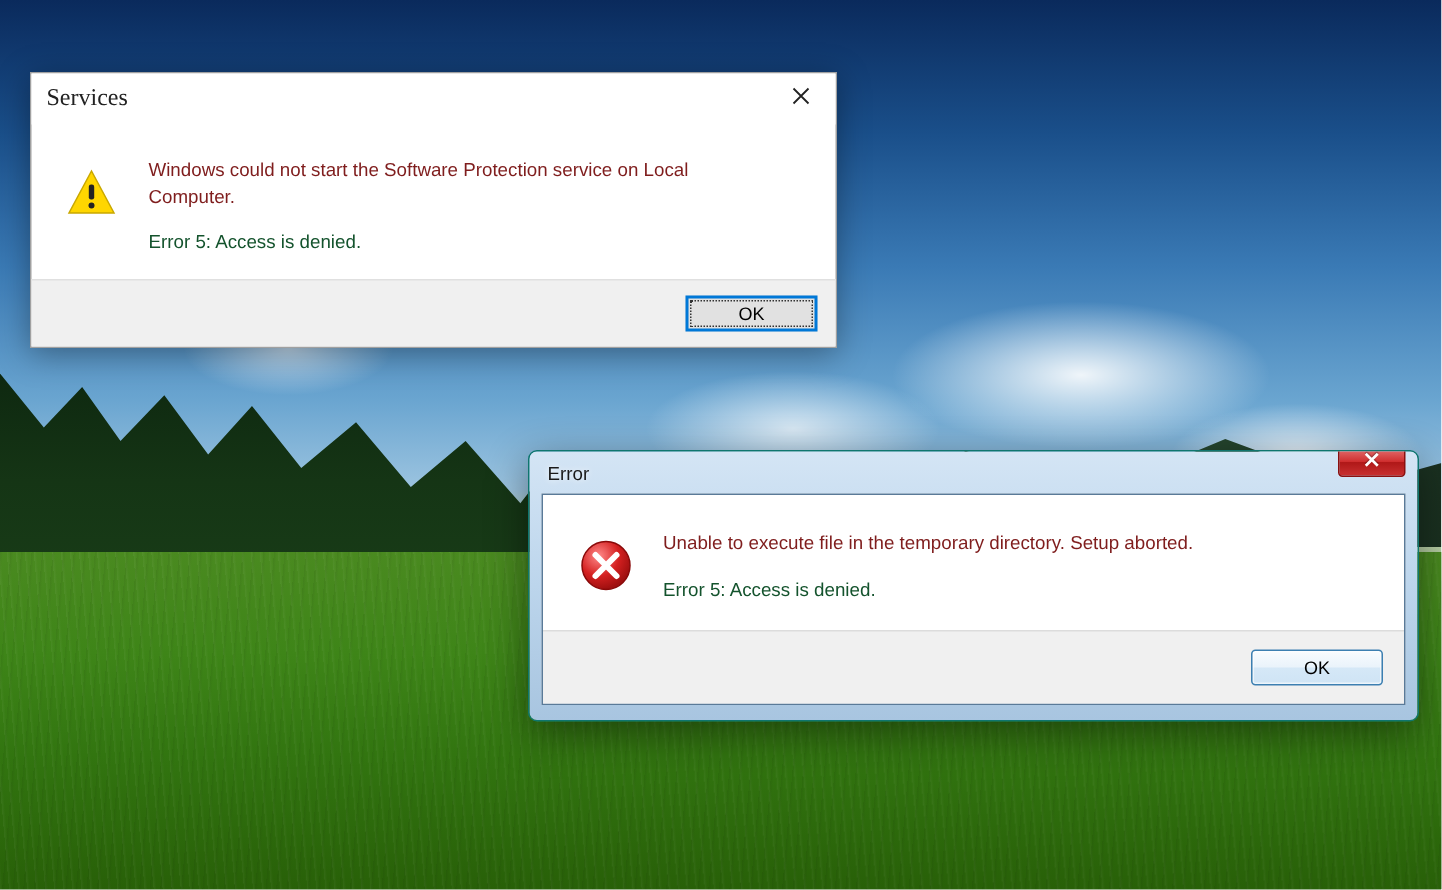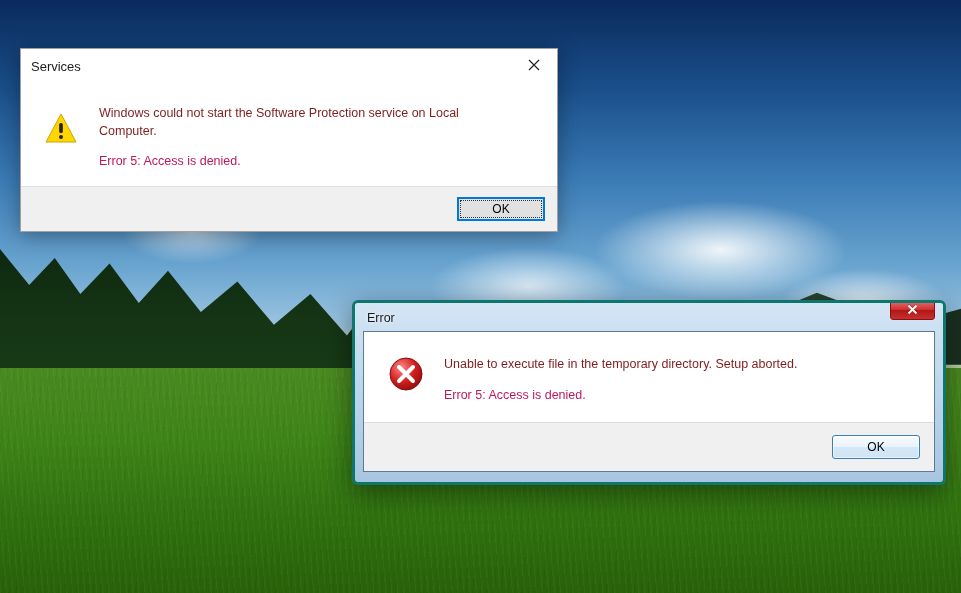--- a/index.html
+++ b/index.html
@@ -88,22 +88,23 @@
       box-shadow: 0 4px 20px rgba(0,0,0,0.35);
     }
     .dialog-win10 .titlebar {
       height: 34px;
       display: flex;
       align-items: center;
       padding: 0 0 0 10px;
       background: #ffffff;
     }
     .dialog-win10 .title {
-      font-size: 13px;
+      font-size: 16px;
       color: #222;
+      font-family: Liberation Serif, serif;
     }
     .dialog-win10 .close {
       margin-left: auto;
       width: 46px;
       height: 34px;
       display: flex;
       align-items: center;
       justify-content: center;
       color: #222;
       cursor: pointer;
@@ -111,21 +112,21 @@
     .dialog-win10 .close svg { width: 12px; height: 12px; }
     .dialog-win10 .body {
       display: flex;
       padding: 22px 22px 18px 22px;
       gap: 20px;
       align-items: flex-start;
     }
     .icon-warning { flex-shrink: 0; margin-top: 6px; }
     .msg-col { display: flex; flex-direction: column; gap: 14px; }
     .msg-line1 { font-size: 12.5px; color: #7f1d1d; line-height: 1.4; max-width: 400px; }
-    .msg-line2 { font-size: 12.5px; color: #be185d; }
+    .msg-line2 { font-size: 12.5px; color: #14532d; }
     .dialog-win10 .footer {
       background: #f0f0f0;
       border-top: 1px solid #e0e0e0;
       padding: 10px 12px;
       display: flex;
       justify-content: flex-end;
     }
     .btn-win10 {
       min-width: 88px;
       height: 24px;
@@ -136,21 +137,21 @@
       font-size: 12px;
       cursor: pointer;
     }
 
     
     .dialog-win7 {
       position: absolute;
       top: 300px;
       left: 352px;
       width: 594px;
-      border: 3px solid #0f766e;
+      border: 1px solid #0f766e;
       border-radius: 6px;
       box-shadow: 0 8px 28px rgba(0,0,0,0.45);
       overflow: hidden;
     }
     .dialog-win7 .chrome {
       background: linear-gradient(to bottom, #d4e5f5 0%, #bcd5ec 50%, #a8c5e0 100%);
       padding: 8px 8px 10px 8px;
     }
     .dialog-win7 .titlebar {
       display: flex;
@@ -179,21 +180,21 @@
     }
     .dialog-win7 .close svg { width: 11px; height: 11px; filter: drop-shadow(0 -1px 0 rgba(0,0,0,0.3)); }
     .dialog-win7 .inner {
       background: #ffffff;
       border: 1px solid #5a7a98;
     }
     .dialog-win7 .body {
       display: flex;
       padding: 24px 24px 20px 24px;
       gap: 20px;
-      align-items: flex-start;
+      align-items: flex-end;
     }
     .icon-error { flex-shrink: 0; }
     .dialog-win7 .footer {
       background: #f0f0f0;
       border-top: 1px solid #dcdcdc;
       padding: 12px 14px;
       display: flex;
       justify-content: flex-end;
     }
     .btn-win7 {

